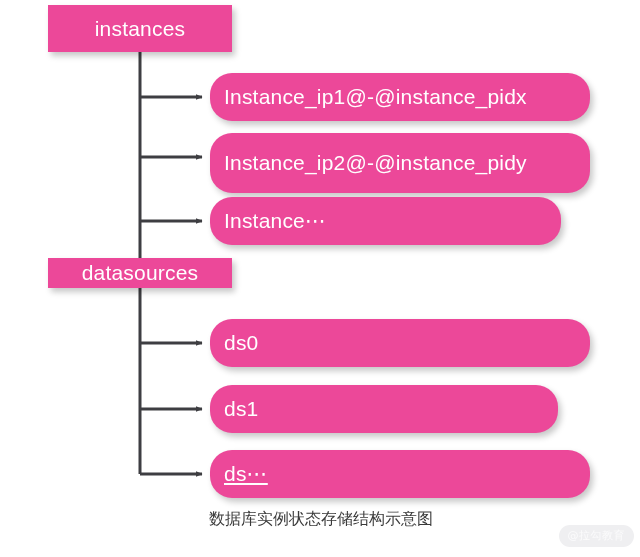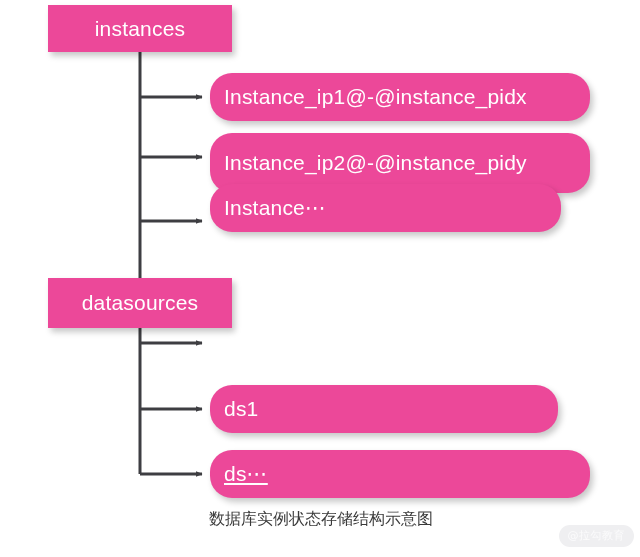--- a/index.html
+++ b/index.html
@@ -110,28 +110,31 @@
   </div>
 
   <div class="node child" style="left:210px; top:73px; width:380px; height:48px;">
     <span>Instance_ip1@-@instance_pidx</span>
   </div>
 
   <div class="node child" style="left:210px; top:133px; width:380px; height:60px;">
     <span>Instance_ip2@-@instance_pidy</span>
   </div>
 
-  <div class="node child" style="left:210px; top:184px; width:351px; height:48px;">
+  <div class="node child" style="left:210px; top:197px; width:351px; height:48px;">
     <span>Instance⋯</span>
   </div>
 
-  <div class="node parent" style="left:48px; top:258px; width:184px; height:50px;margin-top:20px;">
+  <div class="node parent" style="left:48px; top:258px; width:184px; height:30px;">
     <span>datasources</span>
   </div>
 
+  <div class="node child" style="left:210px; top:319px; width:380px; height:48px;">
+    <span>ds0</span>
+  </div>
 
   <div class="node child" style="left:210px; top:385px; width:348px; height:48px;">
     <span>ds1</span>
   </div>
 
   <div class="node child" style="left:210px; top:450px; width:380px; height:48px;text-decoration:underline;">
     <span>ds⋯</span>
   </div>
 
   <div class="caption">数据库实例状态存储结构示意图</div>

